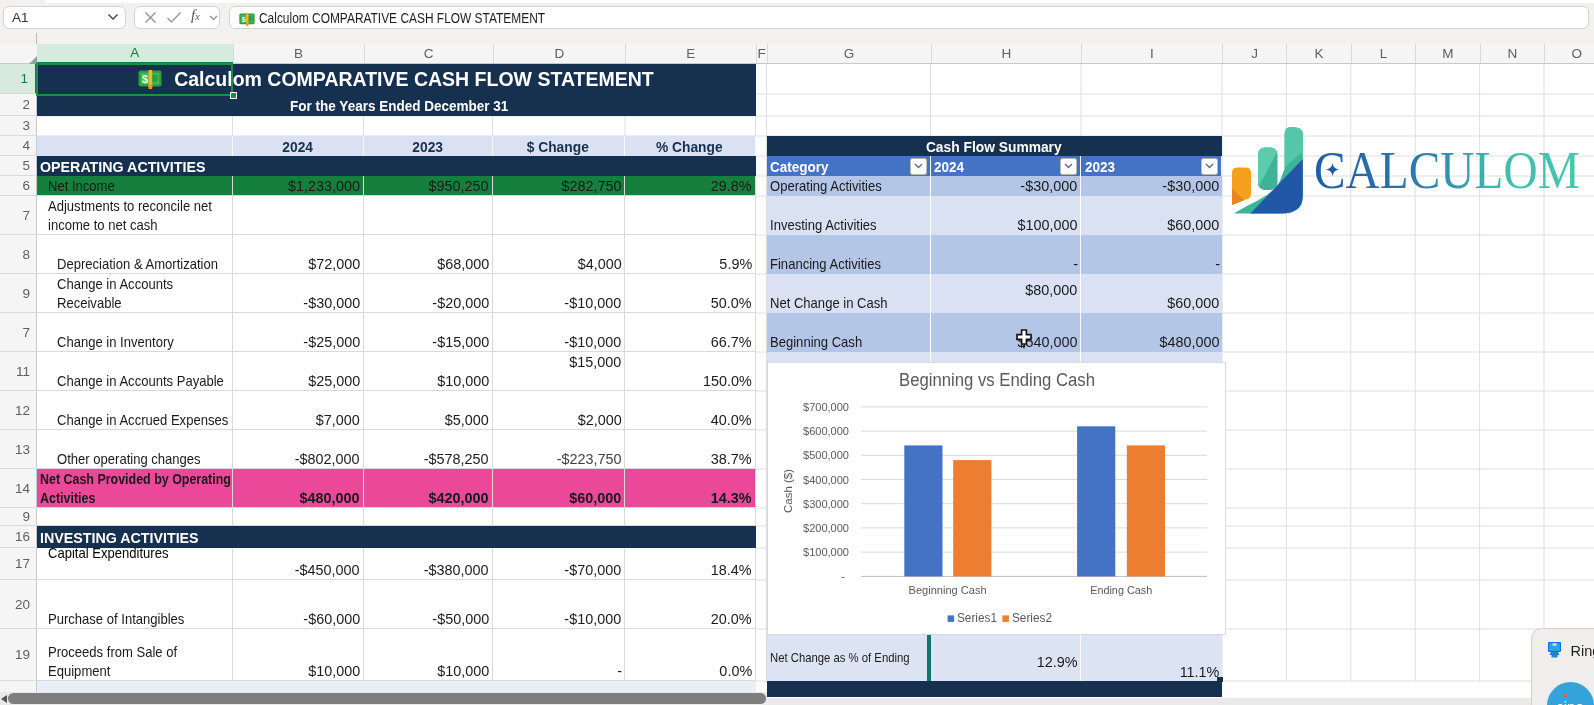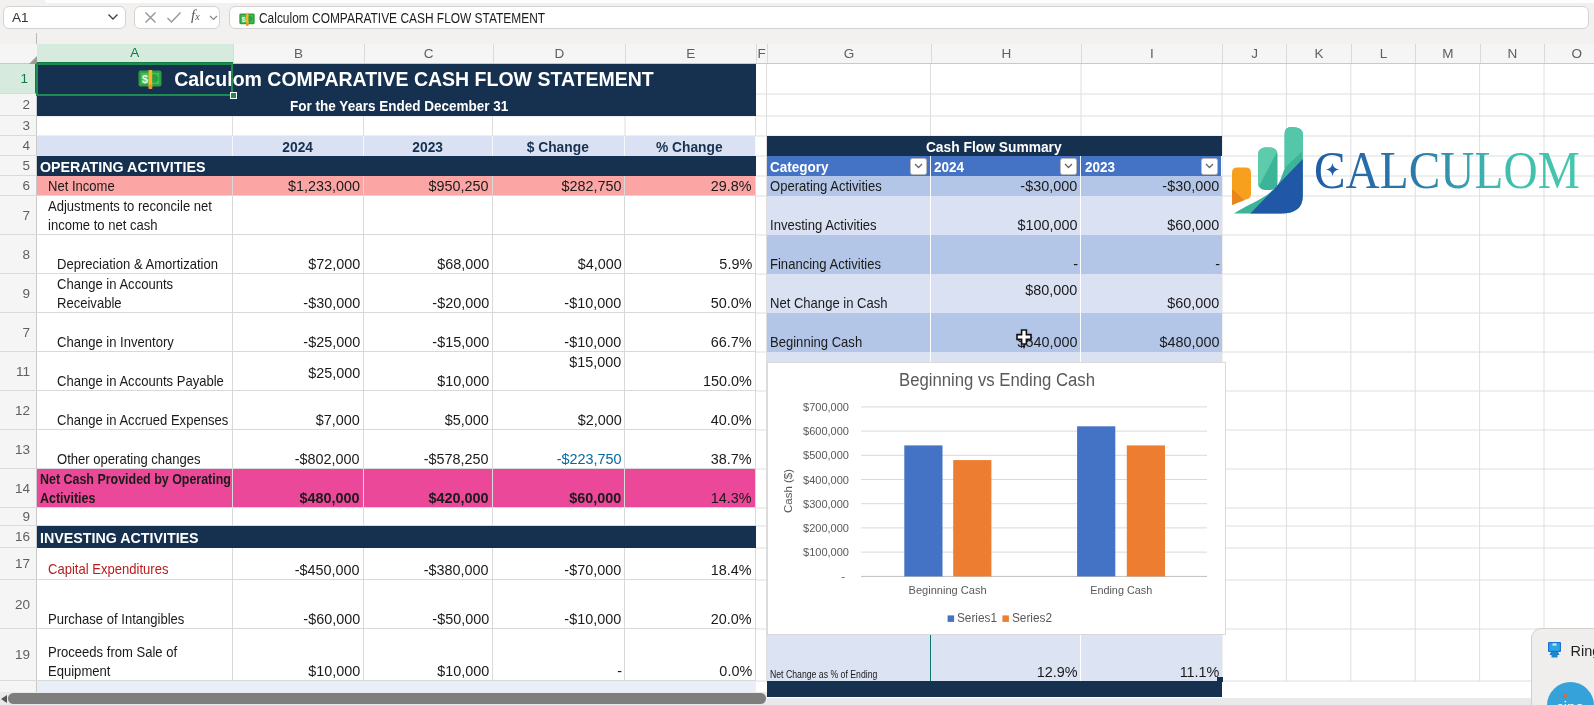--- a/index.html
+++ b/index.html
@@ -132,21 +132,21 @@
 <div style="width:132.5px;border-right:1px solid rgba(255,255,255,.75);display:flex;align-items:center;justify-content:center;font-size:15px;font-weight:bold;color:#16314f">
       <span style="display:inline-block;transform:scaleX(0.92);transform-origin:center center;white-space:nowrap">$ Change</span>
     </div>
 <div style="width:130.5px;border-right:1px solid rgba(255,255,255,.75);display:flex;align-items:center;justify-content:center;font-size:15px;font-weight:bold;color:#16314f">
       <span style="display:inline-block;transform:scaleX(0.92);transform-origin:center center;white-space:nowrap">% Change</span>
     </div>
 </div>
 <div class="ab" style="left:37px;top:156px;width:718.5px;height:20px;background:#16314f;color:#fff;font-weight:bold;font-size:15px;display:flex;align-items:center;padding-left:3px">
     <span style="display:inline-block;transform:scaleX(0.95);transform-origin:left center;white-space:nowrap">OPERATING ACTIVITIES</span>
   </div>
-<div class="ab" style="left:37px;top:176px;width:718.5px;height:20px;background:#fca5a5;display:flex">
+<div class="ab" style="left:37px;top:176px;width:718.5px;height:20px;background:#15803d;display:flex">
 <div style="width:195.5px;border-right:1px solid #d9d9d9;border-bottom:1px solid #d9d9d9;display:flex;align-items:flex-end;color:#1a1a1a;font-size:15px;line-height:19px;padding-left:10.5px;padding-bottom:0px">
       <span style="display:inline-block;transform:scaleX(0.87);transform-origin:left center;white-space:nowrap">Net Income</span>
     </div>
 <div style="width:131.0px;border-right:1px solid #d9d9d9;border-bottom:1px solid #d9d9d9;display:flex;align-items:flex-end;justify-content:flex-end;color:#1a1a1a;font-size:15px;line-height:19px;padding-right:2.5px;padding-bottom:0px">
       <span style="display:inline-block;transform:scaleX(0.96);transform-origin:right center;white-space:nowrap">$1,233,000</span>
     </div>
 <div style="width:129.0px;border-right:1px solid #d9d9d9;border-bottom:1px solid #d9d9d9;display:flex;align-items:flex-end;justify-content:flex-end;color:#1a1a1a;font-size:15px;line-height:19px;padding-right:2.5px;padding-bottom:0px">
       <span style="display:inline-block;transform:scaleX(0.96);transform-origin:right center;white-space:nowrap">$950,250</span>
     </div>
 <div style="width:132.5px;border-right:1px solid #d9d9d9;border-bottom:1px solid #d9d9d9;display:flex;align-items:flex-end;justify-content:flex-end;color:#1a1a1a;font-size:15px;line-height:19px;padding-right:2.5px;padding-bottom:0px">
@@ -213,21 +213,21 @@
       <span style="display:inline-block;transform:scaleX(0.96);transform-origin:right center;white-space:nowrap">-$10,000</span>
     </div>
 <div style="width:130.5px;border-right:1px solid #d9d9d9;border-bottom:1px solid #d9d9d9;display:flex;align-items:flex-end;justify-content:flex-end;color:#1a1a1a;font-size:15px;line-height:19px;padding-right:2.5px;padding-bottom:0px">
       <span style="display:inline-block;transform:scaleX(0.96);transform-origin:right center;white-space:nowrap">66.7%</span>
     </div>
 </div>
 <div class="ab" style="left:37px;top:352px;width:718.5px;height:39px;background:#fff;display:flex">
 <div style="width:195.5px;border-right:1px solid #d9d9d9;border-bottom:1px solid #d9d9d9;display:flex;align-items:flex-end;color:#1a1a1a;font-size:15px;line-height:19px;padding-left:20px;padding-bottom:0px">
       <span style="display:inline-block;transform:scaleX(0.87);transform-origin:left center;white-space:nowrap">Change in Accounts Payable</span>
     </div>
-<div style="width:131.0px;border-right:1px solid #d9d9d9;border-bottom:1px solid #d9d9d9;display:flex;align-items:flex-end;justify-content:flex-end;color:#1a1a1a;font-size:15px;line-height:19px;padding-right:2.5px;padding-bottom:8px">
+<div style="width:131.0px;border-right:1px solid #d9d9d9;border-bottom:1px solid #d9d9d9;display:flex;align-items:flex-end;justify-content:flex-end;color:#1a1a1a;font-size:15px;line-height:19px;padding-right:2.5px;padding-bottom:0px">
       <span style="display:inline-block;transform:scaleX(0.96);transform-origin:right center;white-space:nowrap">$25,000</span>
     </div>
 <div style="width:129.0px;border-right:1px solid #d9d9d9;border-bottom:1px solid #d9d9d9;display:flex;align-items:flex-end;justify-content:flex-end;color:#1a1a1a;font-size:15px;line-height:19px;padding-right:2.5px;padding-bottom:0px">
       <span style="display:inline-block;transform:scaleX(0.96);transform-origin:right center;white-space:nowrap">$10,000</span>
     </div>
 <div style="width:132.5px;border-right:1px solid #d9d9d9;border-bottom:1px solid #d9d9d9;display:flex;align-items:flex-start;justify-content:flex-end;color:#1a1a1a;font-size:15px;line-height:19px;padding-right:2.5px;padding-bottom:0px">
       <span style="display:inline-block;transform:scaleX(0.96);transform-origin:right center;white-space:nowrap">$15,000</span>
     </div>
 <div style="width:130.5px;border-right:1px solid #d9d9d9;border-bottom:1px solid #d9d9d9;display:flex;align-items:flex-end;justify-content:flex-end;color:#1a1a1a;font-size:15px;line-height:19px;padding-right:2.5px;padding-bottom:0px">
       <span style="display:inline-block;transform:scaleX(0.96);transform-origin:right center;white-space:nowrap">150.0%</span>
@@ -253,56 +253,56 @@
 <div class="ab" style="left:37px;top:430px;width:718.5px;height:39px;background:#fff;display:flex">
 <div style="width:195.5px;border-right:1px solid #d9d9d9;border-bottom:1px solid #d9d9d9;display:flex;align-items:flex-end;color:#1a1a1a;font-size:15px;line-height:19px;padding-left:20px;padding-bottom:0px">
       <span style="display:inline-block;transform:scaleX(0.87);transform-origin:left center;white-space:nowrap">Other operating changes</span>
     </div>
 <div style="width:131.0px;border-right:1px solid #d9d9d9;border-bottom:1px solid #d9d9d9;display:flex;align-items:flex-end;justify-content:flex-end;color:#1a1a1a;font-size:15px;line-height:19px;padding-right:2.5px;padding-bottom:0px">
       <span style="display:inline-block;transform:scaleX(0.96);transform-origin:right center;white-space:nowrap">-$802,000</span>
     </div>
 <div style="width:129.0px;border-right:1px solid #d9d9d9;border-bottom:1px solid #d9d9d9;display:flex;align-items:flex-end;justify-content:flex-end;color:#1a1a1a;font-size:15px;line-height:19px;padding-right:2.5px;padding-bottom:0px">
       <span style="display:inline-block;transform:scaleX(0.96);transform-origin:right center;white-space:nowrap">-$578,250</span>
     </div>
-<div style="width:132.5px;border-right:1px solid #d9d9d9;border-bottom:1px solid #d9d9d9;display:flex;align-items:flex-end;justify-content:flex-end;color:#0369a1;font-size:15px;line-height:19px;padding-right:2.5px;padding-bottom:0px">
+<div style="width:132.5px;border-right:1px solid #d9d9d9;border-bottom:1px solid #d9d9d9;display:flex;align-items:flex-end;justify-content:flex-end;color:#404040;font-size:15px;line-height:19px;padding-right:2.5px;padding-bottom:0px">
       <span style="display:inline-block;transform:scaleX(0.96);transform-origin:right center;white-space:nowrap">-$223,750</span>
     </div>
 <div style="width:130.5px;border-right:1px solid #d9d9d9;border-bottom:1px solid #d9d9d9;display:flex;align-items:flex-end;justify-content:flex-end;color:#1a1a1a;font-size:15px;line-height:19px;padding-right:2.5px;padding-bottom:0px">
       <span style="display:inline-block;transform:scaleX(0.96);transform-origin:right center;white-space:nowrap">38.7%</span>
     </div>
 </div>
 <div class="ab" style="left:37px;top:469px;width:718.5px;height:39px;background:#ec4899;display:flex">
 <div style="width:195.5px;border-right:1px solid #d9d9d9;border-bottom:1px solid #d9d9d9;display:flex;align-items:flex-end;font-weight:bold;color:#1a1a1a;font-size:15px;line-height:19px;padding-left:3px;padding-bottom:0px">
       <span style="display:inline-block;transform:scaleX(0.83);transform-origin:left center;white-space:nowrap">Net Cash Provided by Operating<br>Activities</span>
     </div>
 <div style="width:131.0px;border-right:1px solid #d9d9d9;border-bottom:1px solid #d9d9d9;display:flex;align-items:flex-end;justify-content:flex-end;font-weight:bold;color:#1a1a1a;font-size:15px;line-height:19px;padding-right:2.5px;padding-bottom:0px">
       <span style="display:inline-block;transform:scaleX(0.96);transform-origin:right center;white-space:nowrap">$480,000</span>
     </div>
 <div style="width:129.0px;border-right:1px solid #d9d9d9;border-bottom:1px solid #d9d9d9;display:flex;align-items:flex-end;justify-content:flex-end;font-weight:bold;color:#1a1a1a;font-size:15px;line-height:19px;padding-right:2.5px;padding-bottom:0px">
       <span style="display:inline-block;transform:scaleX(0.96);transform-origin:right center;white-space:nowrap">$420,000</span>
     </div>
 <div style="width:132.5px;border-right:1px solid #d9d9d9;border-bottom:1px solid #d9d9d9;display:flex;align-items:flex-end;justify-content:flex-end;font-weight:bold;color:#1a1a1a;font-size:15px;line-height:19px;padding-right:2.5px;padding-bottom:0px">
       <span style="display:inline-block;transform:scaleX(0.96);transform-origin:right center;white-space:nowrap">$60,000</span>
     </div>
-<div style="width:130.5px;border-right:1px solid #d9d9d9;border-bottom:1px solid #d9d9d9;display:flex;align-items:flex-end;justify-content:flex-end;font-weight:normal;color:#1a1a1a;font-size:15px;line-height:19px;padding-right:2.5px;padding-bottom:0px">
+<div style="width:130.5px;border-right:1px solid #d9d9d9;border-bottom:1px solid #d9d9d9;display:flex;align-items:flex-end;justify-content:flex-end;font-weight:bold;color:#1a1a1a;font-size:15px;line-height:19px;padding-right:2.5px;padding-bottom:0px">
       <span style="display:inline-block;transform:scaleX(0.96);transform-origin:right center;white-space:nowrap">14.3%</span>
     </div>
 </div>
 <div class="ab" style="left:37px;top:508px;width:718.5px;height:18px;background:#fff;display:flex">
 <div style="width:195.5px;border-right:1px solid #d9d9d9;border-bottom:1px solid #d9d9d9;display:flex;align-items:flex-end;color:#1a1a1a;font-size:15px;line-height:19px;padding-left:10.5px;padding-bottom:0px"></div>
 <div style="width:131.0px;border-right:1px solid #d9d9d9;border-bottom:1px solid #d9d9d9;display:flex;align-items:flex-end;justify-content:flex-end;color:#1a1a1a;font-size:15px;line-height:19px;padding-right:2.5px;padding-bottom:0px"></div>
 <div style="width:129.0px;border-right:1px solid #d9d9d9;border-bottom:1px solid #d9d9d9;display:flex;align-items:flex-end;justify-content:flex-end;color:#1a1a1a;font-size:15px;line-height:19px;padding-right:2.5px;padding-bottom:0px"></div>
 <div style="width:132.5px;border-right:1px solid #d9d9d9;border-bottom:1px solid #d9d9d9;display:flex;align-items:flex-end;justify-content:flex-end;color:#1a1a1a;font-size:15px;line-height:19px;padding-right:2.5px;padding-bottom:0px"></div>
 <div style="width:130.5px;border-right:1px solid #d9d9d9;border-bottom:1px solid #d9d9d9;display:flex;align-items:flex-end;justify-content:flex-end;color:#1a1a1a;font-size:15px;line-height:19px;padding-right:2.5px;padding-bottom:0px"></div>
 </div>
 <div class="ab" style="left:37px;top:526px;width:718.5px;height:22px;background:#16314f;color:#fff;font-weight:bold;font-size:15px;display:flex;align-items:center;padding-left:3px">
     <span style="display:inline-block;transform:scaleX(0.95);transform-origin:left center;white-space:nowrap">INVESTING ACTIVITIES</span>
   </div>
 <div class="ab" style="left:37px;top:548px;width:718.5px;height:32px;background:#fff;display:flex">
-<div style="width:195.5px;border-right:1px solid #d9d9d9;border-bottom:1px solid #d9d9d9;display:flex;align-items:flex-end;color:#b91c1c;font-size:15px;line-height:19px;padding-left:11px;padding-bottom:1px">
+<div style="width:195.5px;border-right:1px solid #d9d9d9;border-bottom:1px solid #d9d9d9;display:flex;align-items:flex-end;color:#000000;font-size:15px;line-height:19px;padding-left:11px;padding-bottom:17px">
       <span style="display:inline-block;transform:scaleX(0.87);transform-origin:left center;white-space:nowrap">Capital Expenditures</span>
     </div>
 <div style="width:131.0px;border-right:1px solid #d9d9d9;border-bottom:1px solid #d9d9d9;display:flex;align-items:flex-end;justify-content:flex-end;color:#1a1a1a;font-size:15px;line-height:19px;padding-right:2.5px;padding-bottom:0px">
       <span style="display:inline-block;transform:scaleX(0.96);transform-origin:right center;white-space:nowrap">-$450,000</span>
     </div>
 <div style="width:129.0px;border-right:1px solid #d9d9d9;border-bottom:1px solid #d9d9d9;display:flex;align-items:flex-end;justify-content:flex-end;color:#1a1a1a;font-size:15px;line-height:19px;padding-right:2.5px;padding-bottom:0px">
       <span style="display:inline-block;transform:scaleX(0.96);transform-origin:right center;white-space:nowrap">-$380,000</span>
     </div>
 <div style="width:132.5px;border-right:1px solid #d9d9d9;border-bottom:1px solid #d9d9d9;display:flex;align-items:flex-end;justify-content:flex-end;color:#1a1a1a;font-size:15px;line-height:19px;padding-right:2.5px;padding-bottom:0px">
       <span style="display:inline-block;transform:scaleX(0.96);transform-origin:right center;white-space:nowrap">-$70,000</span>
@@ -429,24 +429,24 @@
 <div style="width:141px;display:flex;align-items:flex-end;justify-content:flex-end;padding-right:2.5px;padding-bottom:2px;font-size:15px;color:#1a1a1a">
       <span style="display:inline-block;transform:scaleX(0.96);transform-origin:right center;white-space:nowrap">$480,000</span>
     </div>
 </div>
 <div class="ab" style="left:766.5px;top:352px;width:455.5px;height:10px;background:#d9e1f2;display:flex">
     <div style="width:164.0px;border-right:1px solid #fff"></div>
     <div style="width:150.5px;border-right:1px solid #fff"></div>
     <div style="width:141px"></div>
   </div>
 <div class="ab" style="left:766.5px;top:635px;width:455.5px;height:46px;background:#dce3f3;display:flex">
-<div style="width:164.0px;border-right:1px solid #0f766e;display:flex;align-items:flex-end;justify-content:flex-start;padding-left:3.5px;padding-bottom:1px;font-size:10px;color:#1a1a1a">
+<div style="width:164.0px;border-right:4px solid #0f766e;display:flex;align-items:center;justify-content:flex-start;padding-left:3.5px;padding-bottom:1px;font-size:13px;color:#1a1a1a">
       <span style="display:inline-block;transform:scaleX(0.87);transform-origin:left center;white-space:nowrap">Net Change as % of Ending</span>
     </div>
-<div style="width:150.5px;border-right:1px solid #fff;display:flex;align-items:flex-end;justify-content:flex-end;padding-right:2.5px;padding-bottom:1px;font-size:15px;color:#1a1a1a">
+<div style="width:150.5px;border-right:1px solid #fff;display:flex;align-items:flex-end;justify-content:flex-end;padding-right:2.5px;padding-bottom:11px;font-size:15px;color:#1a1a1a">
       <span style="display:inline-block;transform:scaleX(0.96);transform-origin:right center;white-space:nowrap">12.9%</span>
     </div>
 <div style="width:141px;display:flex;align-items:flex-end;justify-content:flex-end;padding-right:2.5px;padding-bottom:1px;font-size:15px;color:#1a1a1a">
       <span style="display:inline-block;transform:scaleX(0.96);transform-origin:right center;white-space:nowrap">11.1%</span>
     </div>
 </div>
 <div class="ab" style="left:766.5px;top:681px;width:455.5px;height:16px;background:#16314f"></div>
 <div class="ab" style="left:1216.5px;top:676.5px;width:6px;height:5px;background:#16314f"></div>
 <svg class="ab" style="left:767px;top:362px" width="459" height="273" font-family="Liberation Sans">
 <rect x="0.5" y="0.5" width="458" height="272" fill="#fff" stroke="#d9d9d9"></rect>

